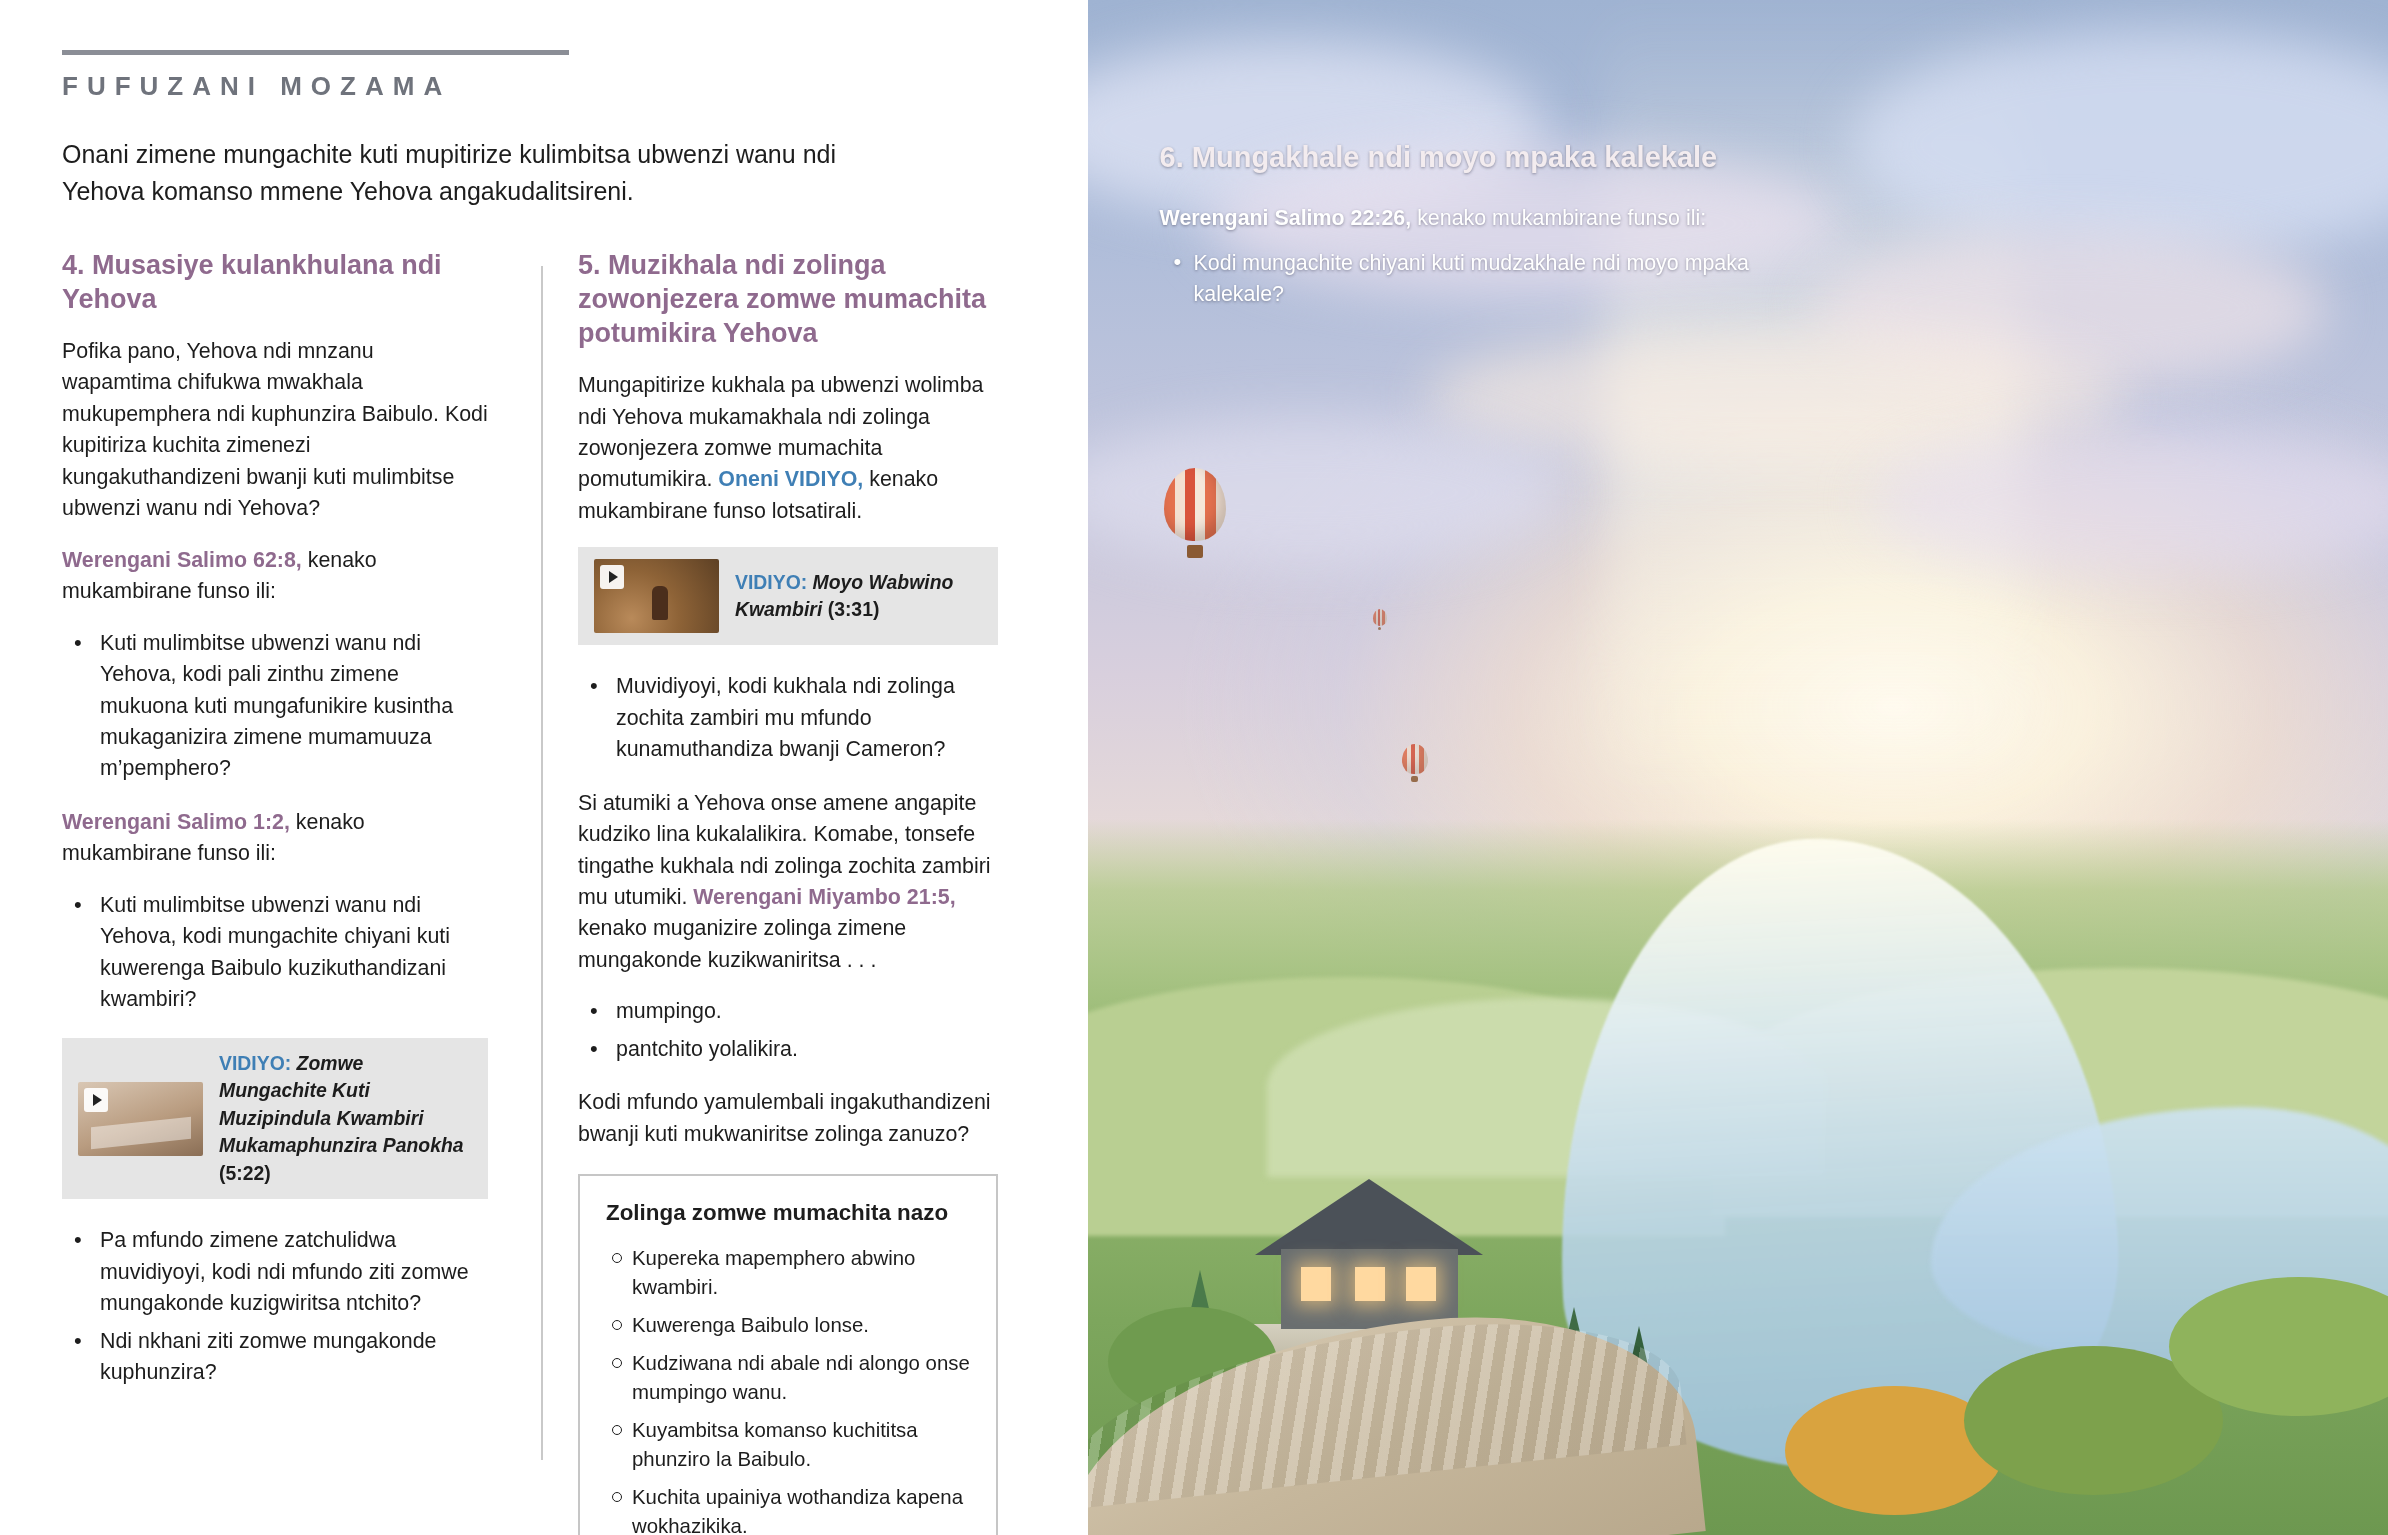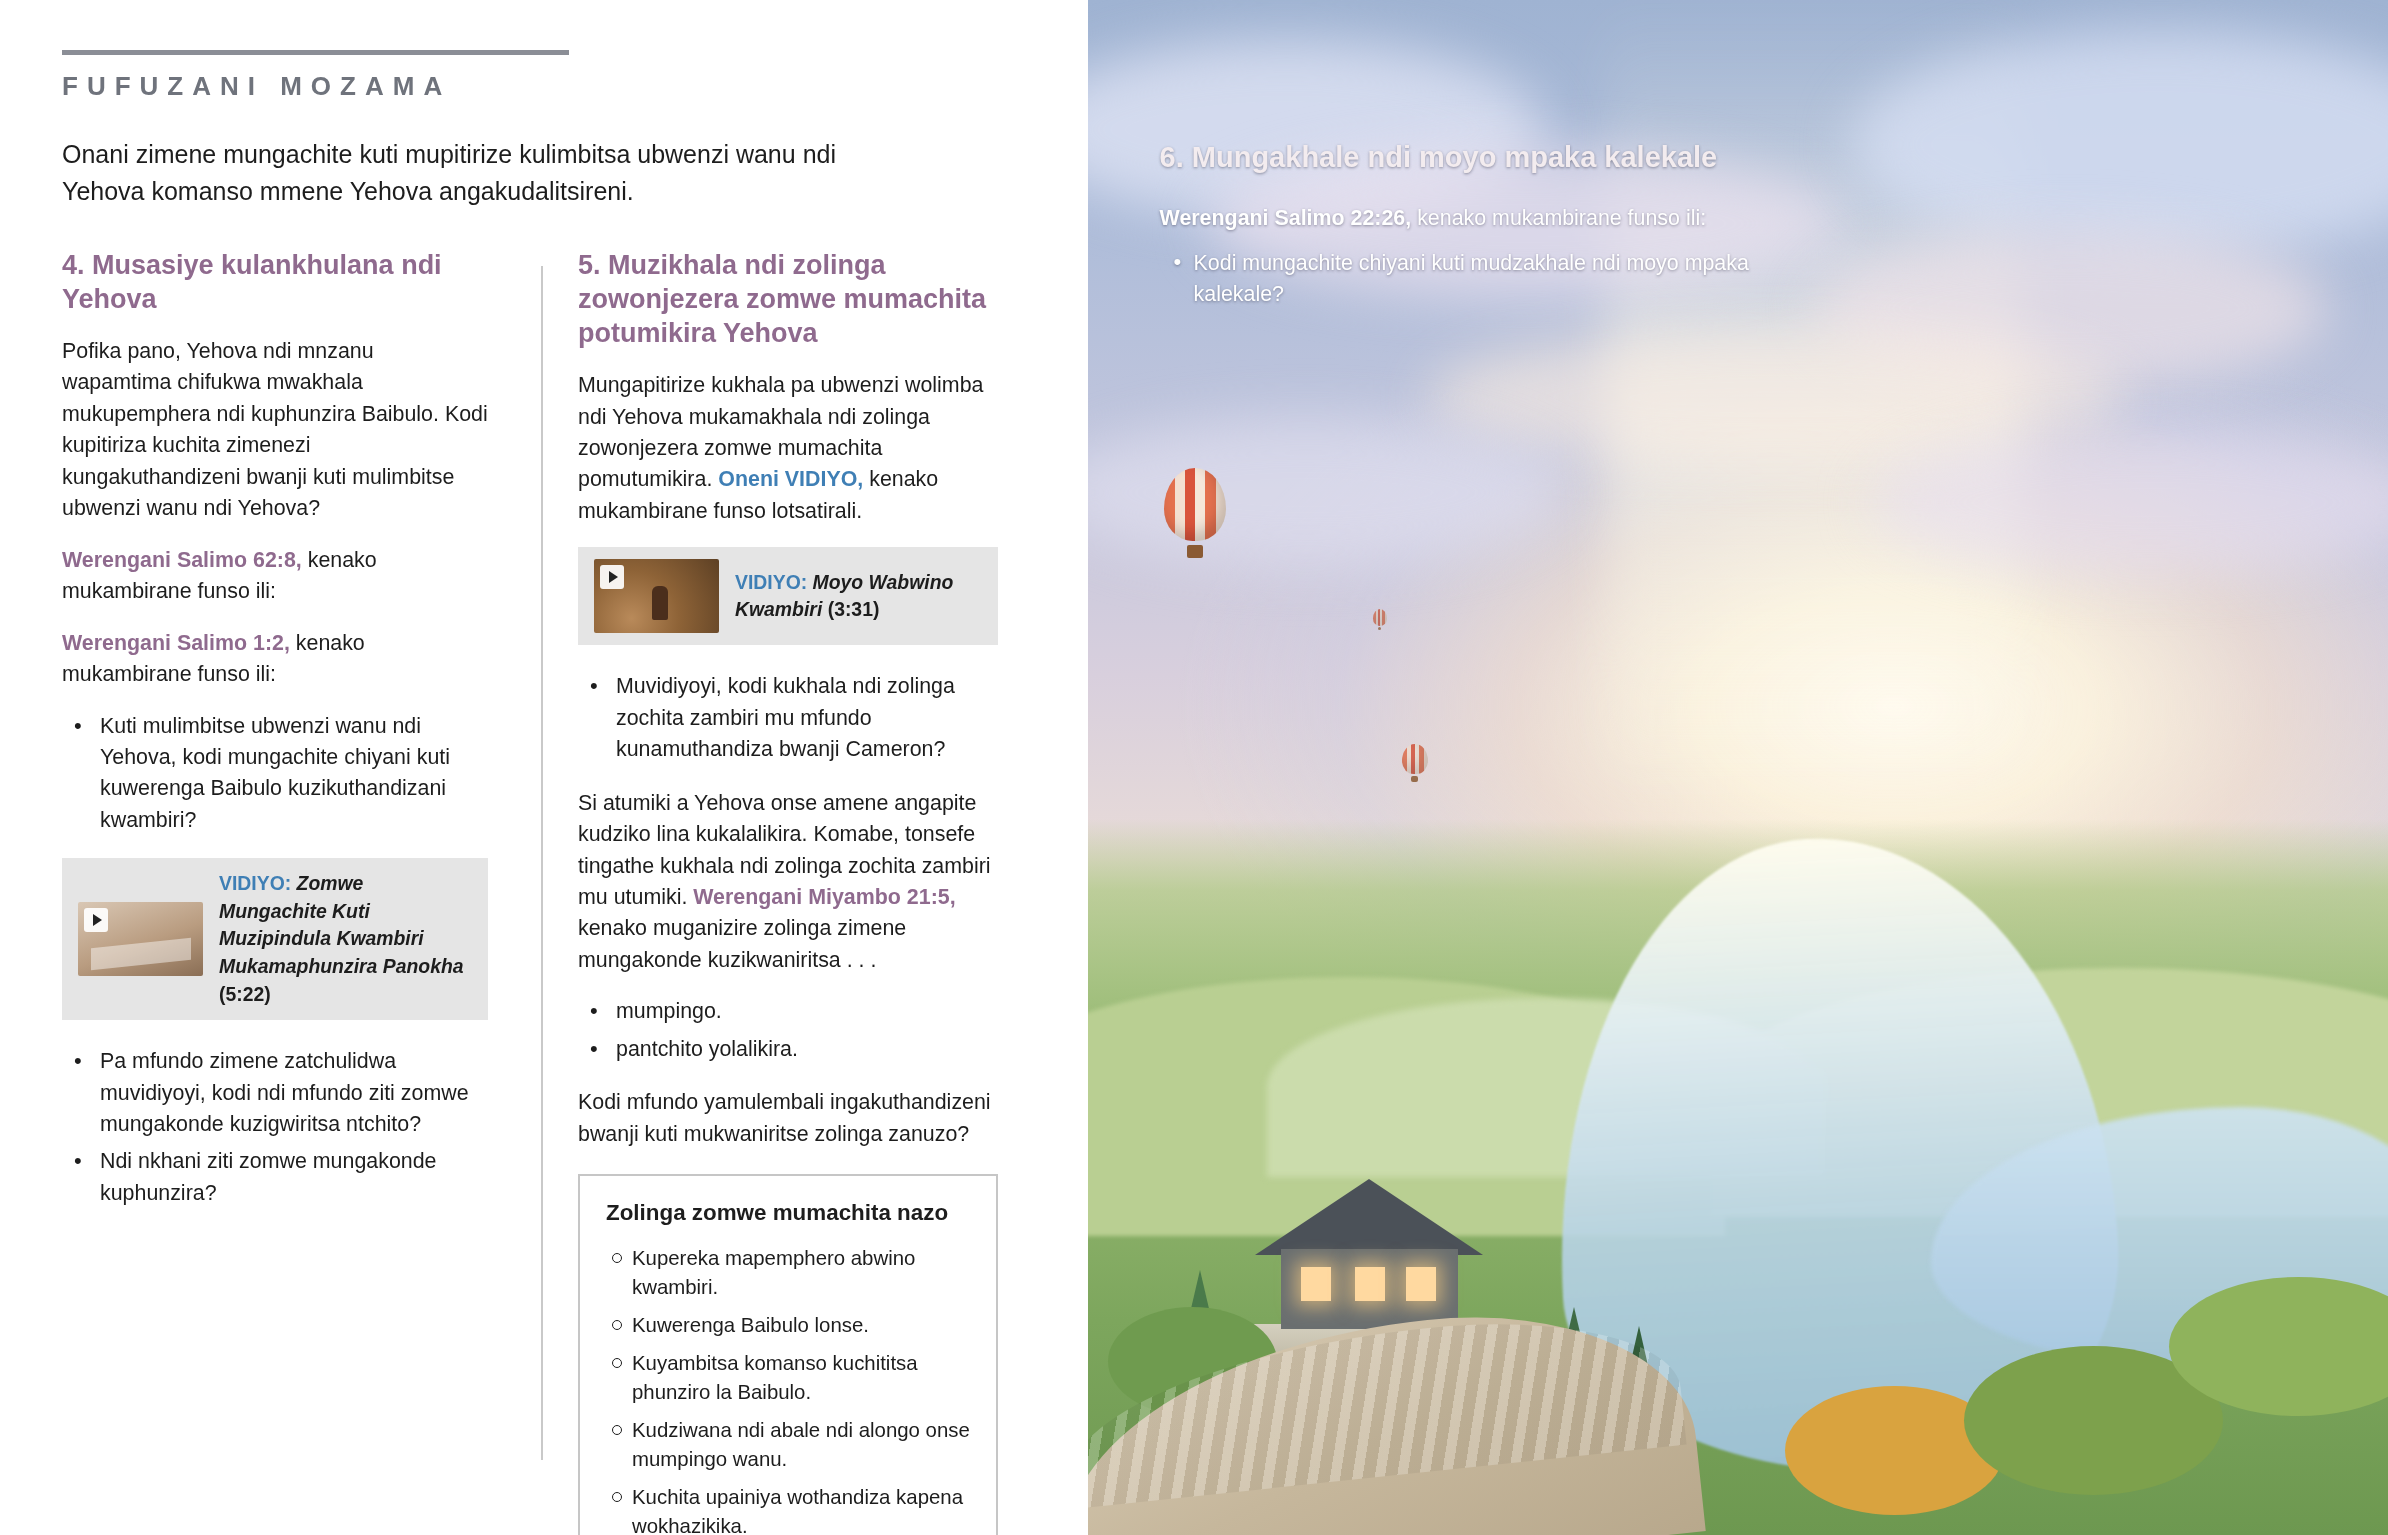--- a/index.html
+++ b/index.html
@@ -405,20 +405,23 @@
       <div class="col col-left">
 
         <h2 class="sub">4. Musasiye kulankhulana ndi Yehova</h2>
 
         <p class="body">Pofika pano, Yehova ndi mnzanu wapamtima chifukwa mwakhala mukupemphera ndi kuphunzira Baibulo. Kodi kupitiriza kuchita zimenezi kungakuthandizeni bwanji kuti mulimbitse ubwenzi wanu ndi Yehova?</p>
 
         <p class="body">
           <span class="cite">Werengani Salimo 62:8,</span><span> kenako mukambirane funso ili:</span>
         </p>
 
+        <ul class="bullets">
+          <li>Kuti mulimbitse ubwenzi wanu ndi Yehova, kodi pali zinthu zimene mukuona kuti mungafunikire kusintha mukaganizira zimene mumamuuza m’pemphero?</li>
+        </ul>
 
         <p class="body">
           <span class="cite">Werengani Salimo 1:2,</span><span> kenako mukambirane funso ili:</span>
         </p>
 
         <ul class="bullets">
           <li>Kuti mulimbitse ubwenzi wanu ndi Yehova, kodi mungachite chiyani kuti kuwerenga Baibulo kuzikuthandizani kwambiri?</li>
         </ul>
 
 
@@ -476,22 +479,22 @@
           <li>pantchito yolalikira.</li>
         </ul>
 
         <p class="body">Kodi mfundo yamulembali ingakuthandizeni bwanji kuti mukwaniritse zolinga zanuzo?</p>
 
         <div class="box">
           <h3>Zolinga zomwe mumachita nazo</h3>
           <ul class="hollow">
             <li>Kupereka mapemphero abwino kwambiri.</li>
             <li>Kuwerenga Baibulo lonse.</li>
+            <li>Kudziwana ndi abale ndi alongo onse mumpingo wanu.</li>
             <li>Kuyambitsa komanso kuchititsa phunziro la Baibulo.</li>
-            <li>Kudziwana ndi abale ndi alongo onse mumpingo wanu.</li>
             <li>Kuchita upainiya wothandiza kapena wokhazikika.</li>
 
           </ul>
         </div>
 
       </div>
     </div>
   </div>
 
   <div class="art-panel">

